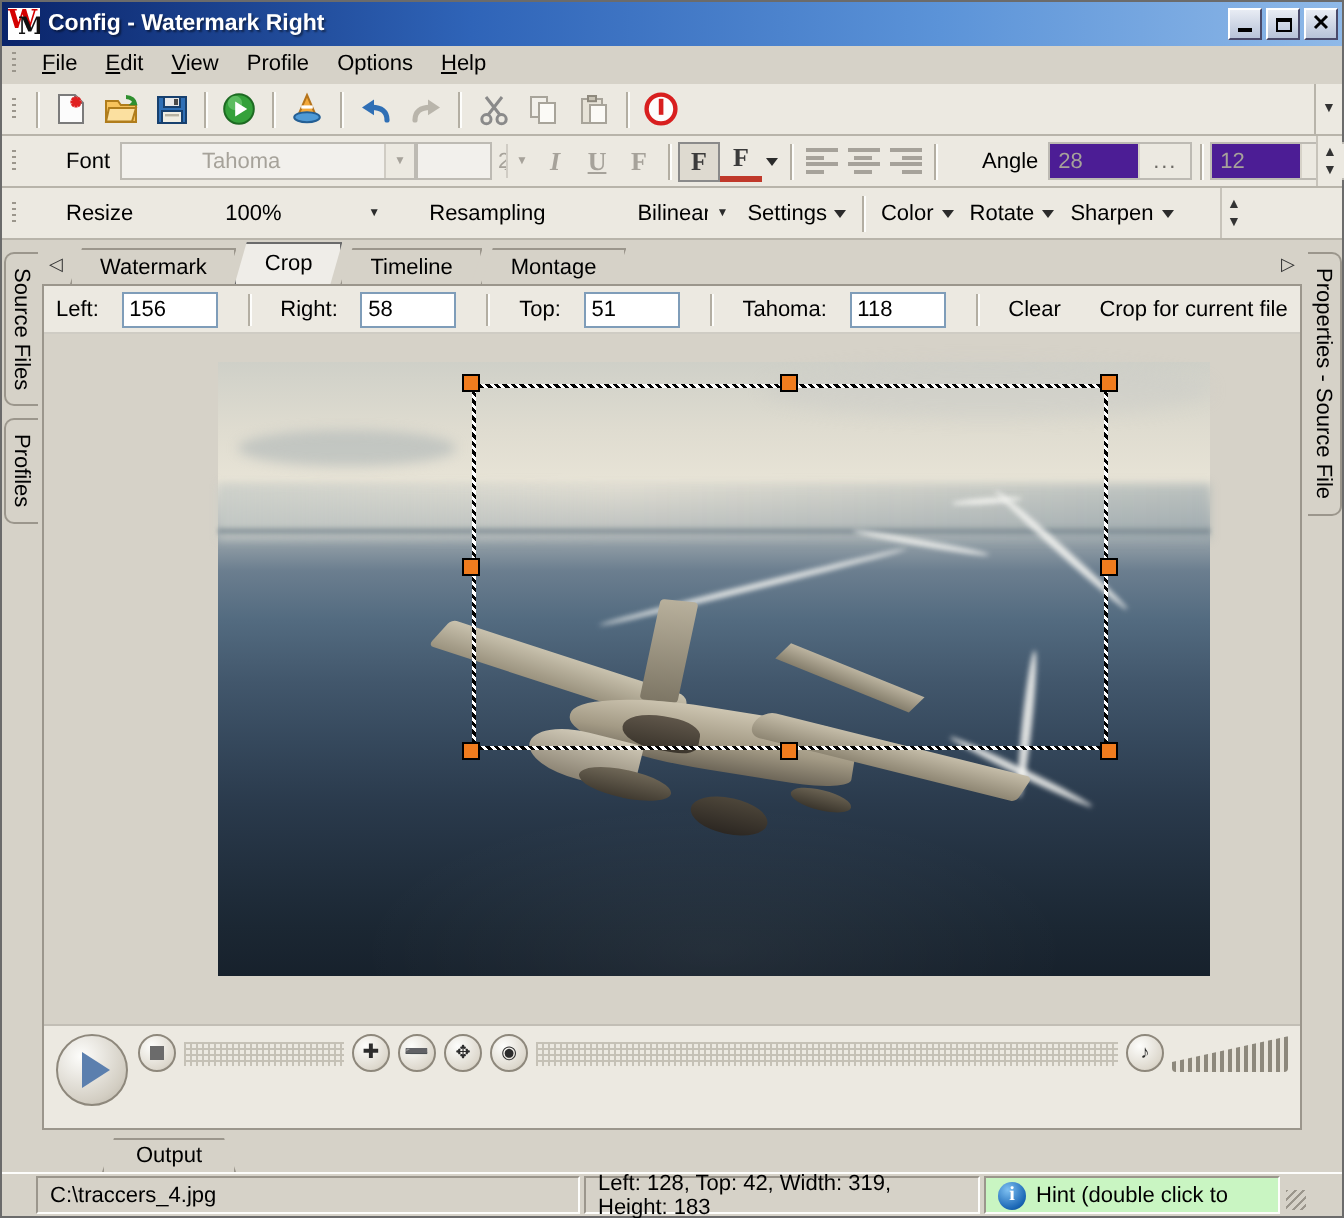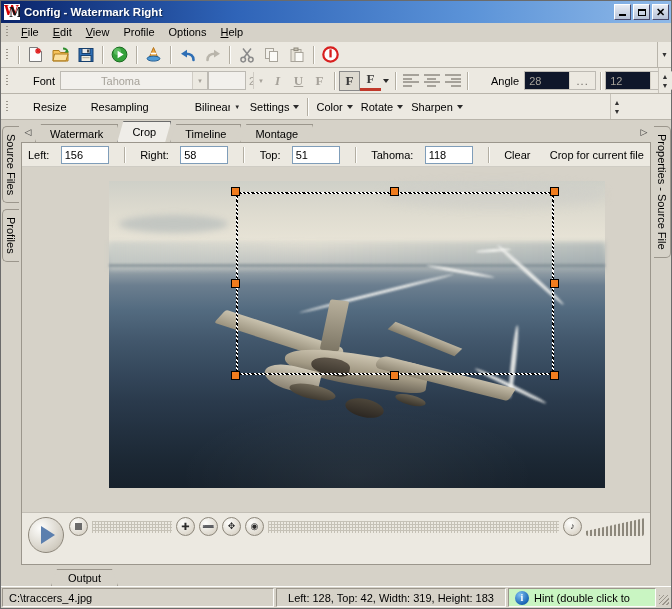--- a/index.html
+++ b/index.html
@@ -129,21 +129,21 @@
   .fmt-btn {
     width: 21px; height: 20px; display: flex; align-items: center; justify-content: center;
     font-size: 13px; font-weight: bold; color: #a6a29a; flex:0 0 auto;
   }
   .fmt-btn.serif { font-family: "Liberation Serif", serif; }
   .fmt-btn.on { color: #3b3b3b; }
   .align-ico { width: 16px; height: 13px; display: flex; flex-direction: column; justify-content: space-between; }
   .align-ico i { height: 2px; background: #a6a29a; display: block; }
 
   .spin {
-    height: 19px; border: 1px solid #bdbab3; background: #0f172a;
+    height: 19px; border: 1px solid #bdbab3; background: #4c1d95;
     display: flex; align-items: center; font-size: 11px; color: #a6a29a; flex:0 0 auto;
   }
   .spin .sval { padding: 0 4px; flex: 1 1 auto; }
   .spin .sdots {
     width: 26px; height: 17px; background: #ece9e1; border-left: 1px solid #d6d2c8;
     display: flex; align-items: center; justify-content: center; letter-spacing: 1px; color: #6d6a64;
   }
   .updown {
     position: absolute; right: 0; top: 0; width: 13px; height: 25px;
     display: flex; flex-direction: column; align-items: center; justify-content: center;
@@ -404,21 +404,21 @@
   .tab-out {
     height: 17px; padding: 0 16px; font-size: 11px; color: #000;
     display: flex; align-items: center; background: #d6d2c8;
     border: 1px solid #9b968c; border-bottom: none;
     clip-path: polygon(6px 0, calc(100% - 6px) 0, 100% 100%, 0 100%);
   }
 
   
   .statusbar {
     height: 22px; background: #d6d2c8; display: flex; align-items: stretch;
-    border-top: 1px solid #fdfdfb; flex: 0 0 auto; padding: 1px 0;
+    border-top: 1px solid #fdfdfb; flex: 0 0 auto; padding: 1px 16px;
   }
   .sb-cell {
     display: flex; align-items: center; font-size: 11px; color: #000;
     border: 1px solid; border-color: #9b968c #fdfdfb #fdfdfb #9b968c;
     padding: 0 6px; margin: 0 1px;
   }
   .sb-file { flex: 0 0 272px; }
   .sb-geom { flex: 1 1 auto; justify-content: center; }
   .sb-hint {
     flex: 0 0 148px; background: #c9f5c2; gap: 5px;
@@ -631,20 +631,24 @@
     </div>
     <div class="updown">
       <span>▲</span>
       <span>▼</span>
     </div>
   </div>
 
   <div class="toolbar">
     <div class="grip"></div>
     <div class="tb-label">Resize</div>
+    <div class="combo flat" style="width:124px">
+      <div class="ctext">100%</div>
+      <div class="carrow">▼</div>
+    </div>
     <div class="tb-label">Resampling</div>
     <div class="combo flat" style="width:92px">
       <div class="ctext">Bilinear</div>
       <div class="carrow">▼</div>
     </div>
     <div class="menubtn">
       <span>Settings</span>
       <span class="tri-down"></span>
     </div>
     <div class="tb-sep"></div>

